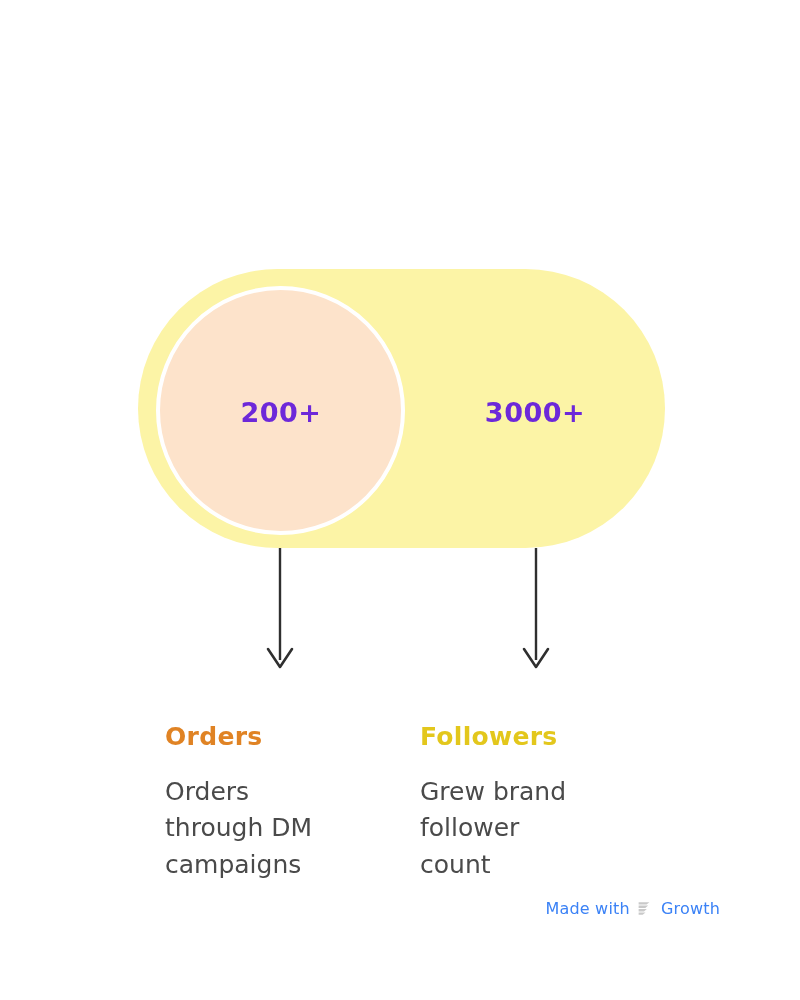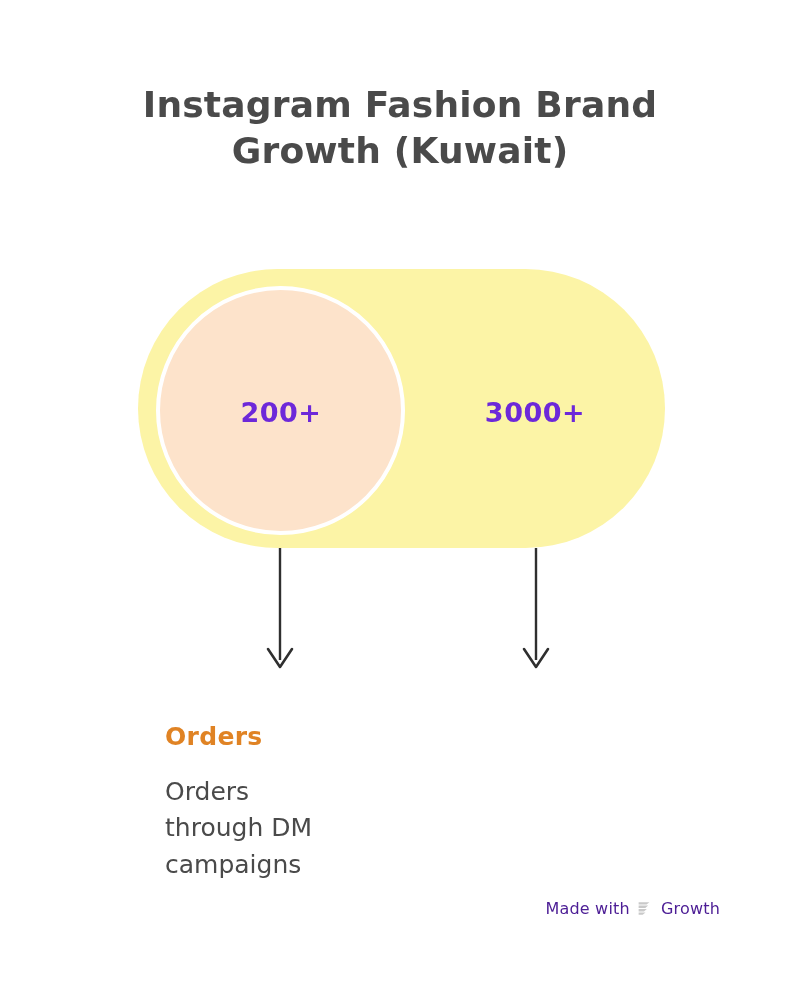--- a/index.html
+++ b/index.html
@@ -125,38 +125,36 @@
   .watermark {
     position: absolute;
     left: 500px;
     top: 895px;
     width: 220px;
     height: 26px;
     display: flex;
     align-items: center;
     justify-content: flex-end;
     gap: 7px;
-    color: #4c1d95;
+    color: #3b82f6;
     font-family: "DejaVu Sans", sans-serif;
     font-size: 16px;
     font-weight: normal;
     letter-spacing: 0.2px;
   }
   .watermark .mark {
     display: inline-flex;
     align-items: center;
   }
 </style>
 </head>
 <body>
 
 <div id="canvas">
 
-  <div class="title">Instagram Fashion Brand
-Growth (Kuwait)</div>
 
   <div>
 
     <div class="pill"></div>
 
     <div class="circle"></div>
 
     <div class="value value-left">200+</div>
 
     <div class="value value-right">3000+</div>
@@ -176,20 +174,26 @@
     </svg>
   </div>
 
   <div class="legend-col legend-left">
     <div class="legend-heading orders">Orders</div>
     <div class="legend-desc">Orders
 through DM
 campaigns</div>
   </div>
 
+  <div class="legend-col legend-right">
+    <div class="legend-heading followers">Followers</div>
+    <div class="legend-desc">Grew brand
+follower
+count</div>
+  </div>
 
   <div class="watermark">
     <span>Made with</span>
     <span class="mark">
       <svg width="17" height="17" viewBox="0 0 17 17" xmlns="http://www.w3.org/2000/svg">
         <g fill="#c9c9c9">
           <path d="M 1.6 2.2 L 12.4 2.2 L 9.6 4.6 L 1.6 4.6 Z"></path>
           <path d="M 1.6 5.6 L 11.1 5.6 L 8.3 8.0 L 1.6 8.0 Z"></path>
           <path d="M 1.6 9.0 L 9.8 9.0 L 7.0 11.4 L 1.6 11.4 Z"></path>
           <path d="M 1.6 12.4 L 8.5 12.4 L 5.7 14.8 L 1.6 14.8 Z"></path>

